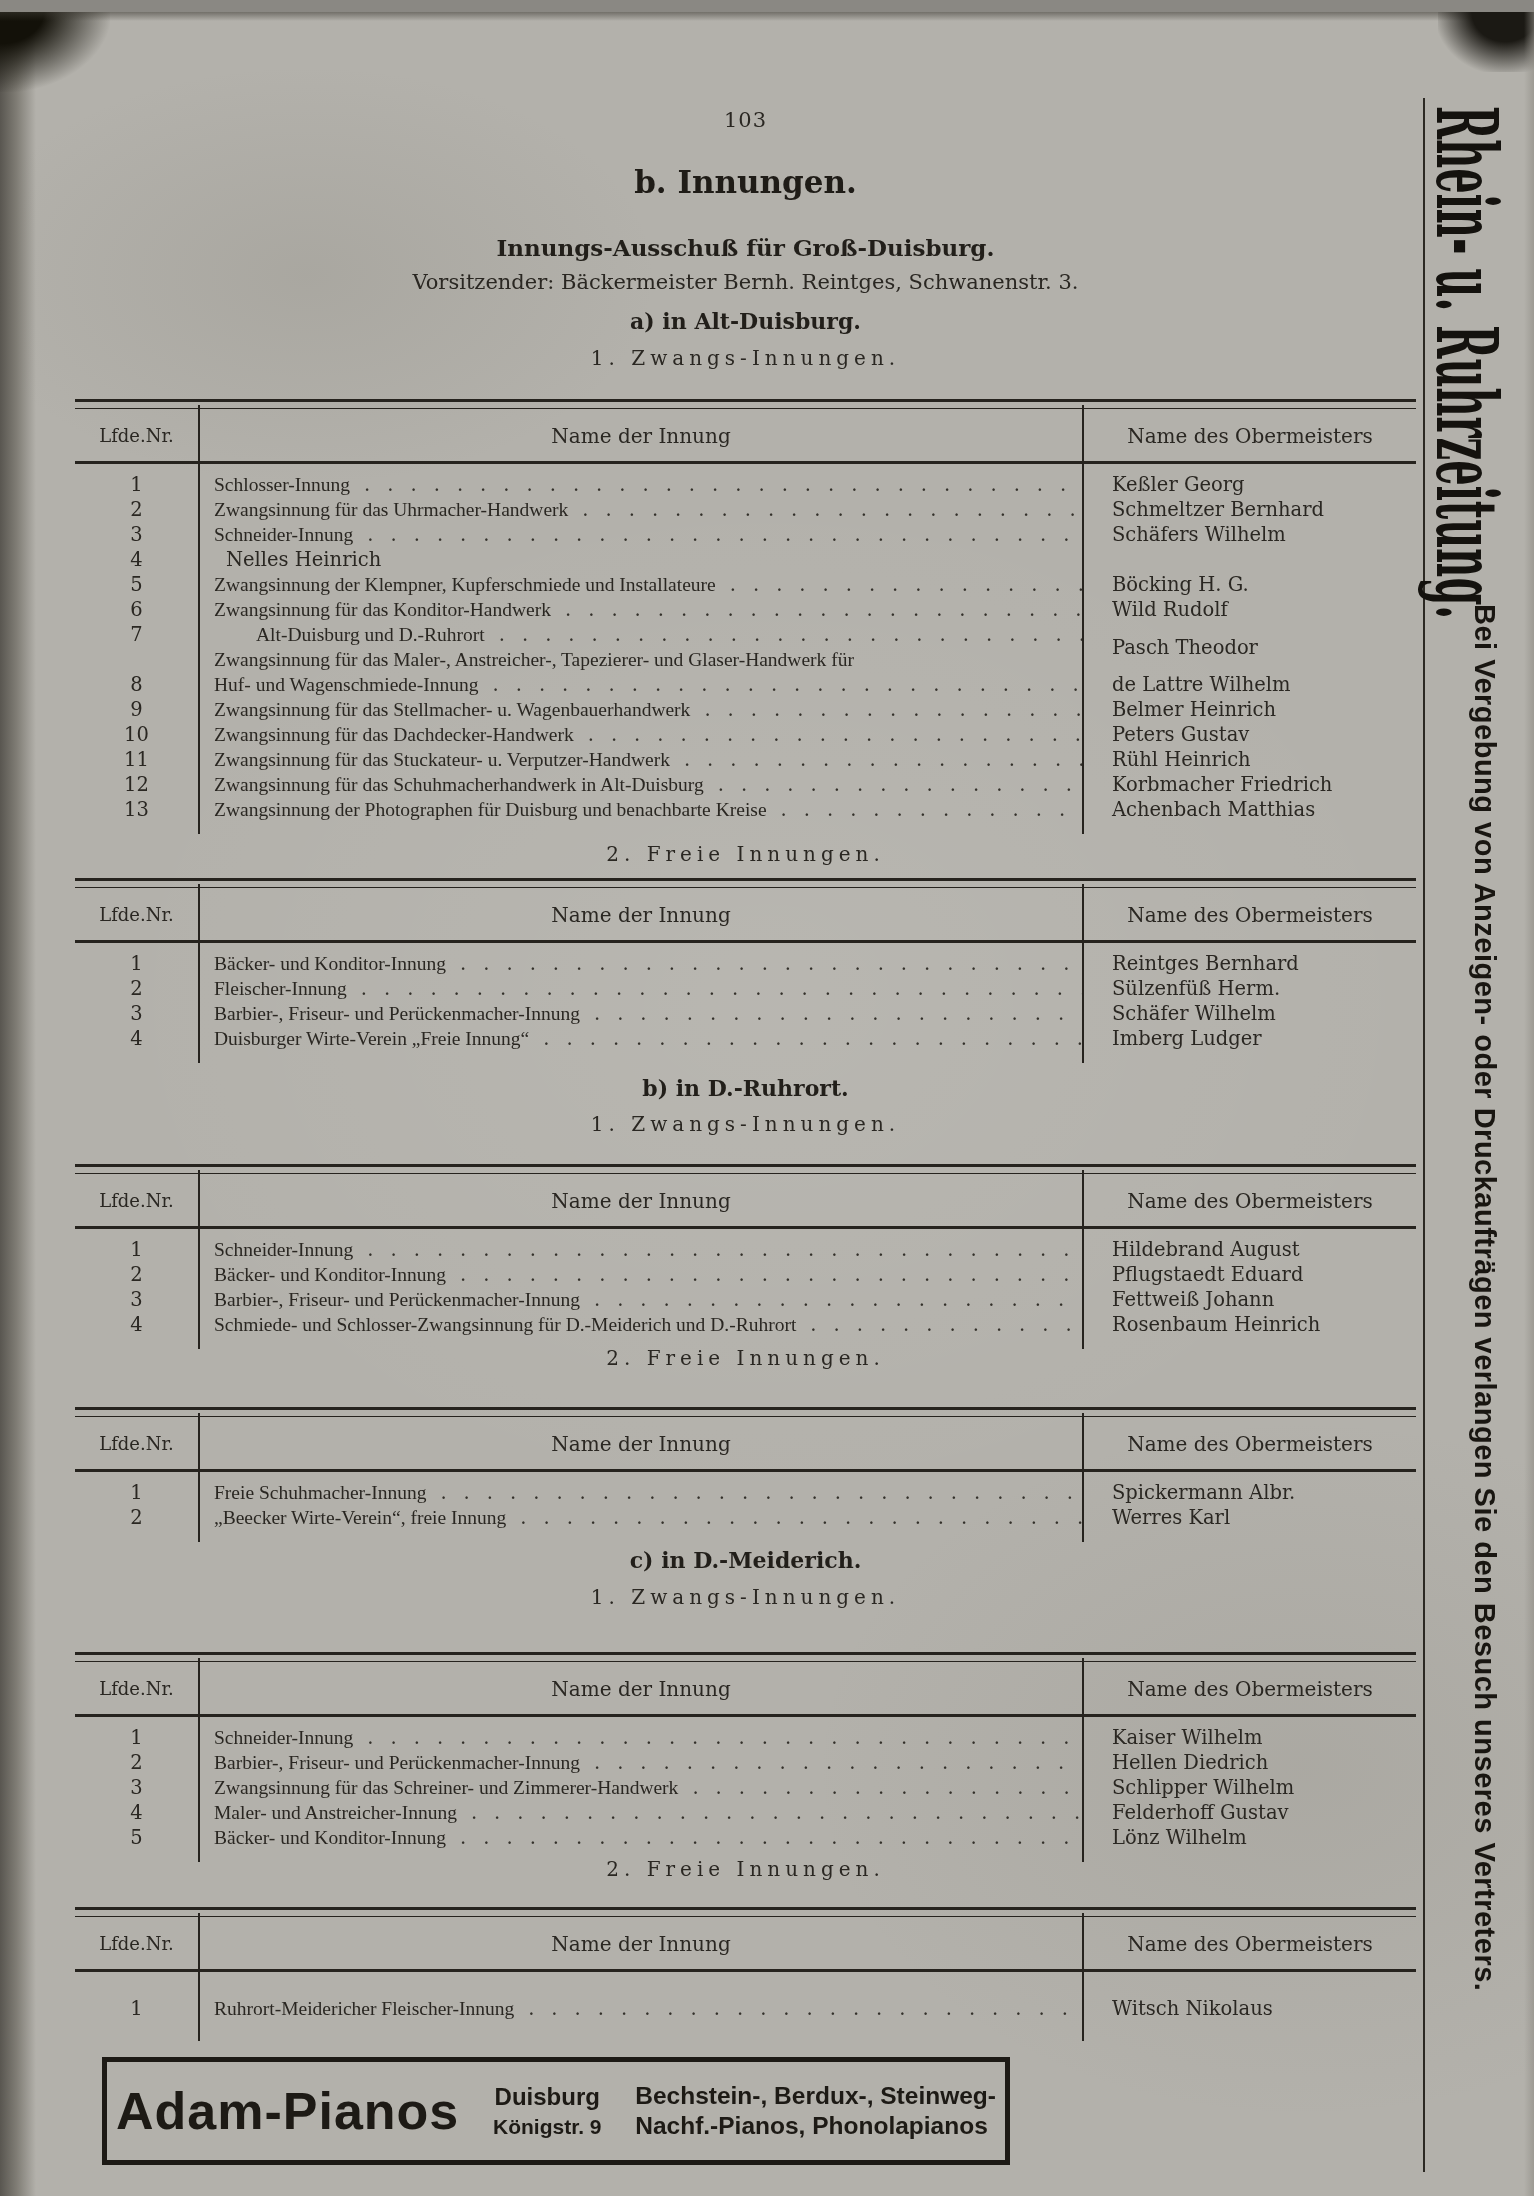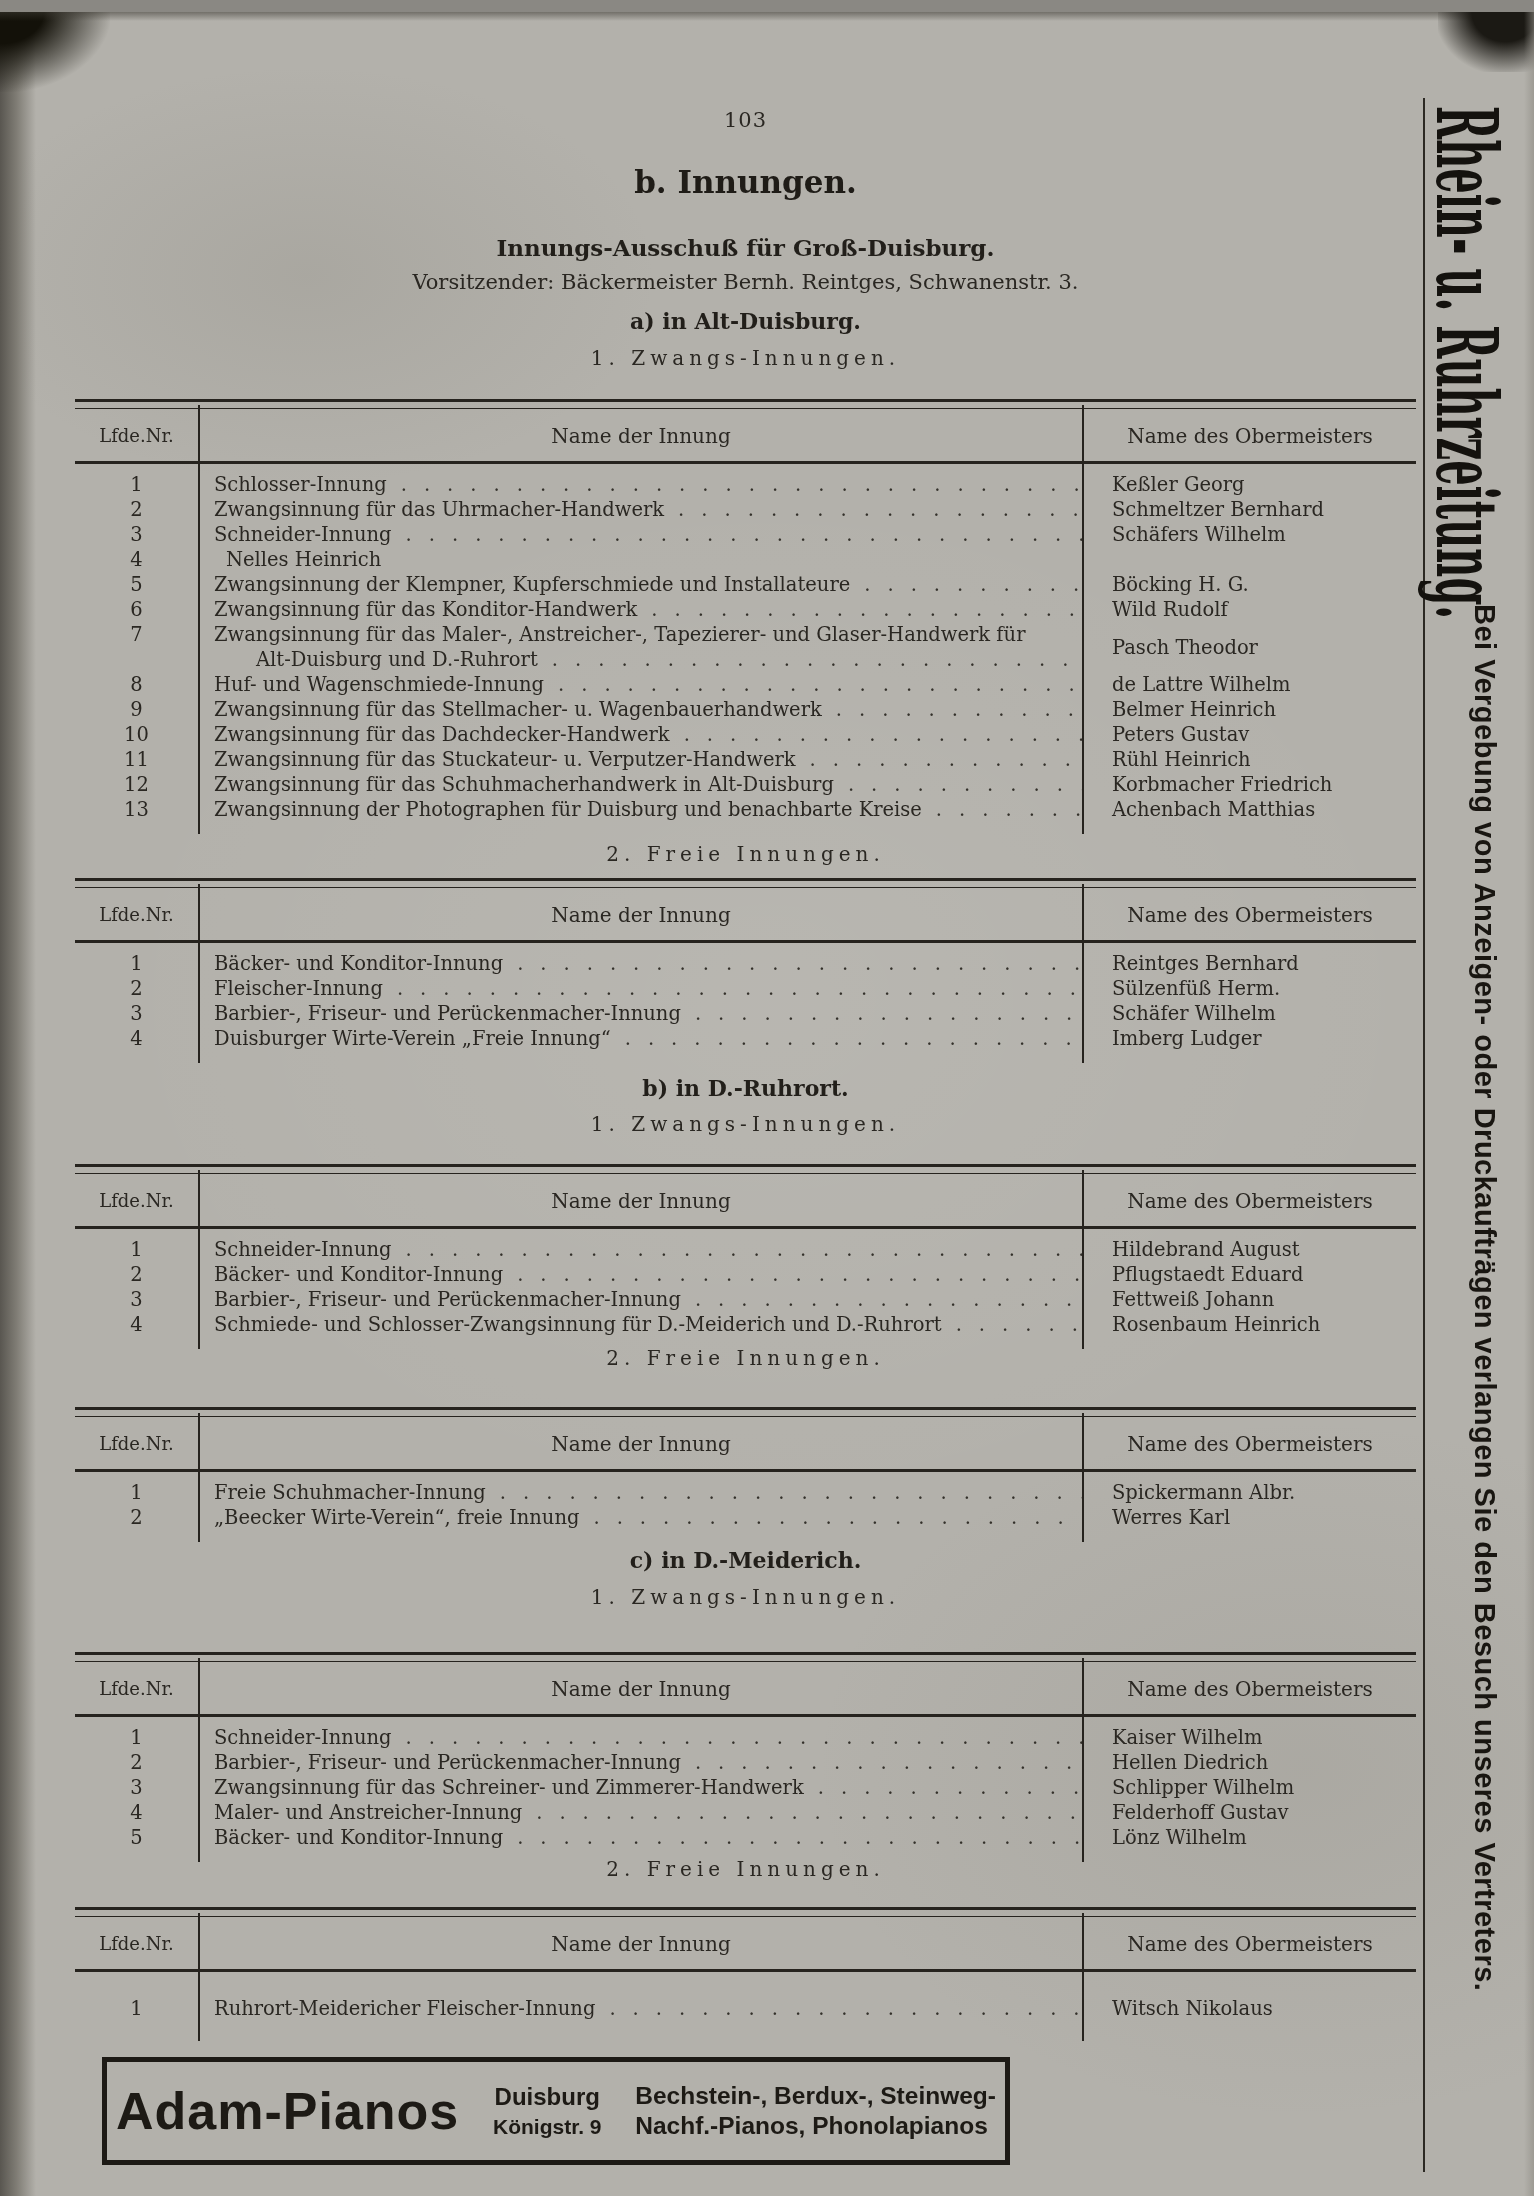--- a/index.html
+++ b/index.html
@@ -32,21 +32,21 @@
   .hdr .c1 { flex-direction:row; font-size:18px; line-height:20px; }
   .tbody { padding:8px 0 12px; position:relative; }
   .vline { position:absolute; top:6px; bottom:0; width:2px; background:#26231e; }
   .v1 { left:123px; }
   .v2 { right:332px; }
   .row { display:grid; grid-template-columns:123px 1fr 332px; }
   .nr { text-align:center; font-size:19.5px; line-height:25px; }
   .nmwrap { padding-left:16px; overflow:hidden; }
   .nmline { display:flex; line-height:25px; font-size:19.5px; }
   .nm-cont { padding-left:42px; }
-  .t { white-space:nowrap; }
+  .t { white-space:nowrap;font-family:Liberation Serif, serif; }
   .dots { flex:1 1 auto; overflow:hidden; white-space:nowrap; margin-left:14px; color:#33302a; }
   .dots::before { content:"............................................................"; letter-spacing:17px; font-size:19.5px; }
   .om { padding-left:28px; font-size:19.5px; line-height:25px; display:flex; align-items:center; white-space:nowrap; }
 
   
   .side-rule { left:1423px; top:86px; width:2px; height:2074px; background:#2c2923; }
   .side-title {
     left:1517px; top:94px; white-space:nowrap;
     font-family:"DejaVu Serif","Liberation Serif",serif; font-weight:bold; font-size:85px; color:#14120e;
     transform-origin:0 0; transform:rotate(90deg) scaleX(0.47);
@@ -180,26 +180,26 @@
 
           </div>
           <div class="om">
             <span>Wild Rudolf</span>
           </div>
         </div>
 
         <div class="row">
           <div class="nr">7</div>
           <div class="nmwrap">
-            <div class="nmline nm-main">
-              <span class="t">Zwangsinnung für das Maler-, Anstreicher-, Tapezierer- und Glaser-Handwerk für</span>
-            </div>
             <div class="nmline nm-cont">
               <span class="t">Alt-Duisburg und D.-Ruhrort</span>
               <span class="dots"></span>
+            </div>
+            <div class="nmline nm-main">
+              <span class="t">Zwangsinnung für das Maler-, Anstreicher-, Tapezierer- und Glaser-Handwerk für</span>
             </div>
           </div>
           <div class="om">
             <span>Pasch Theodor</span>
           </div>
         </div>
 
         <div class="row">
           <div class="nr">8</div>
           <div class="nmwrap">

